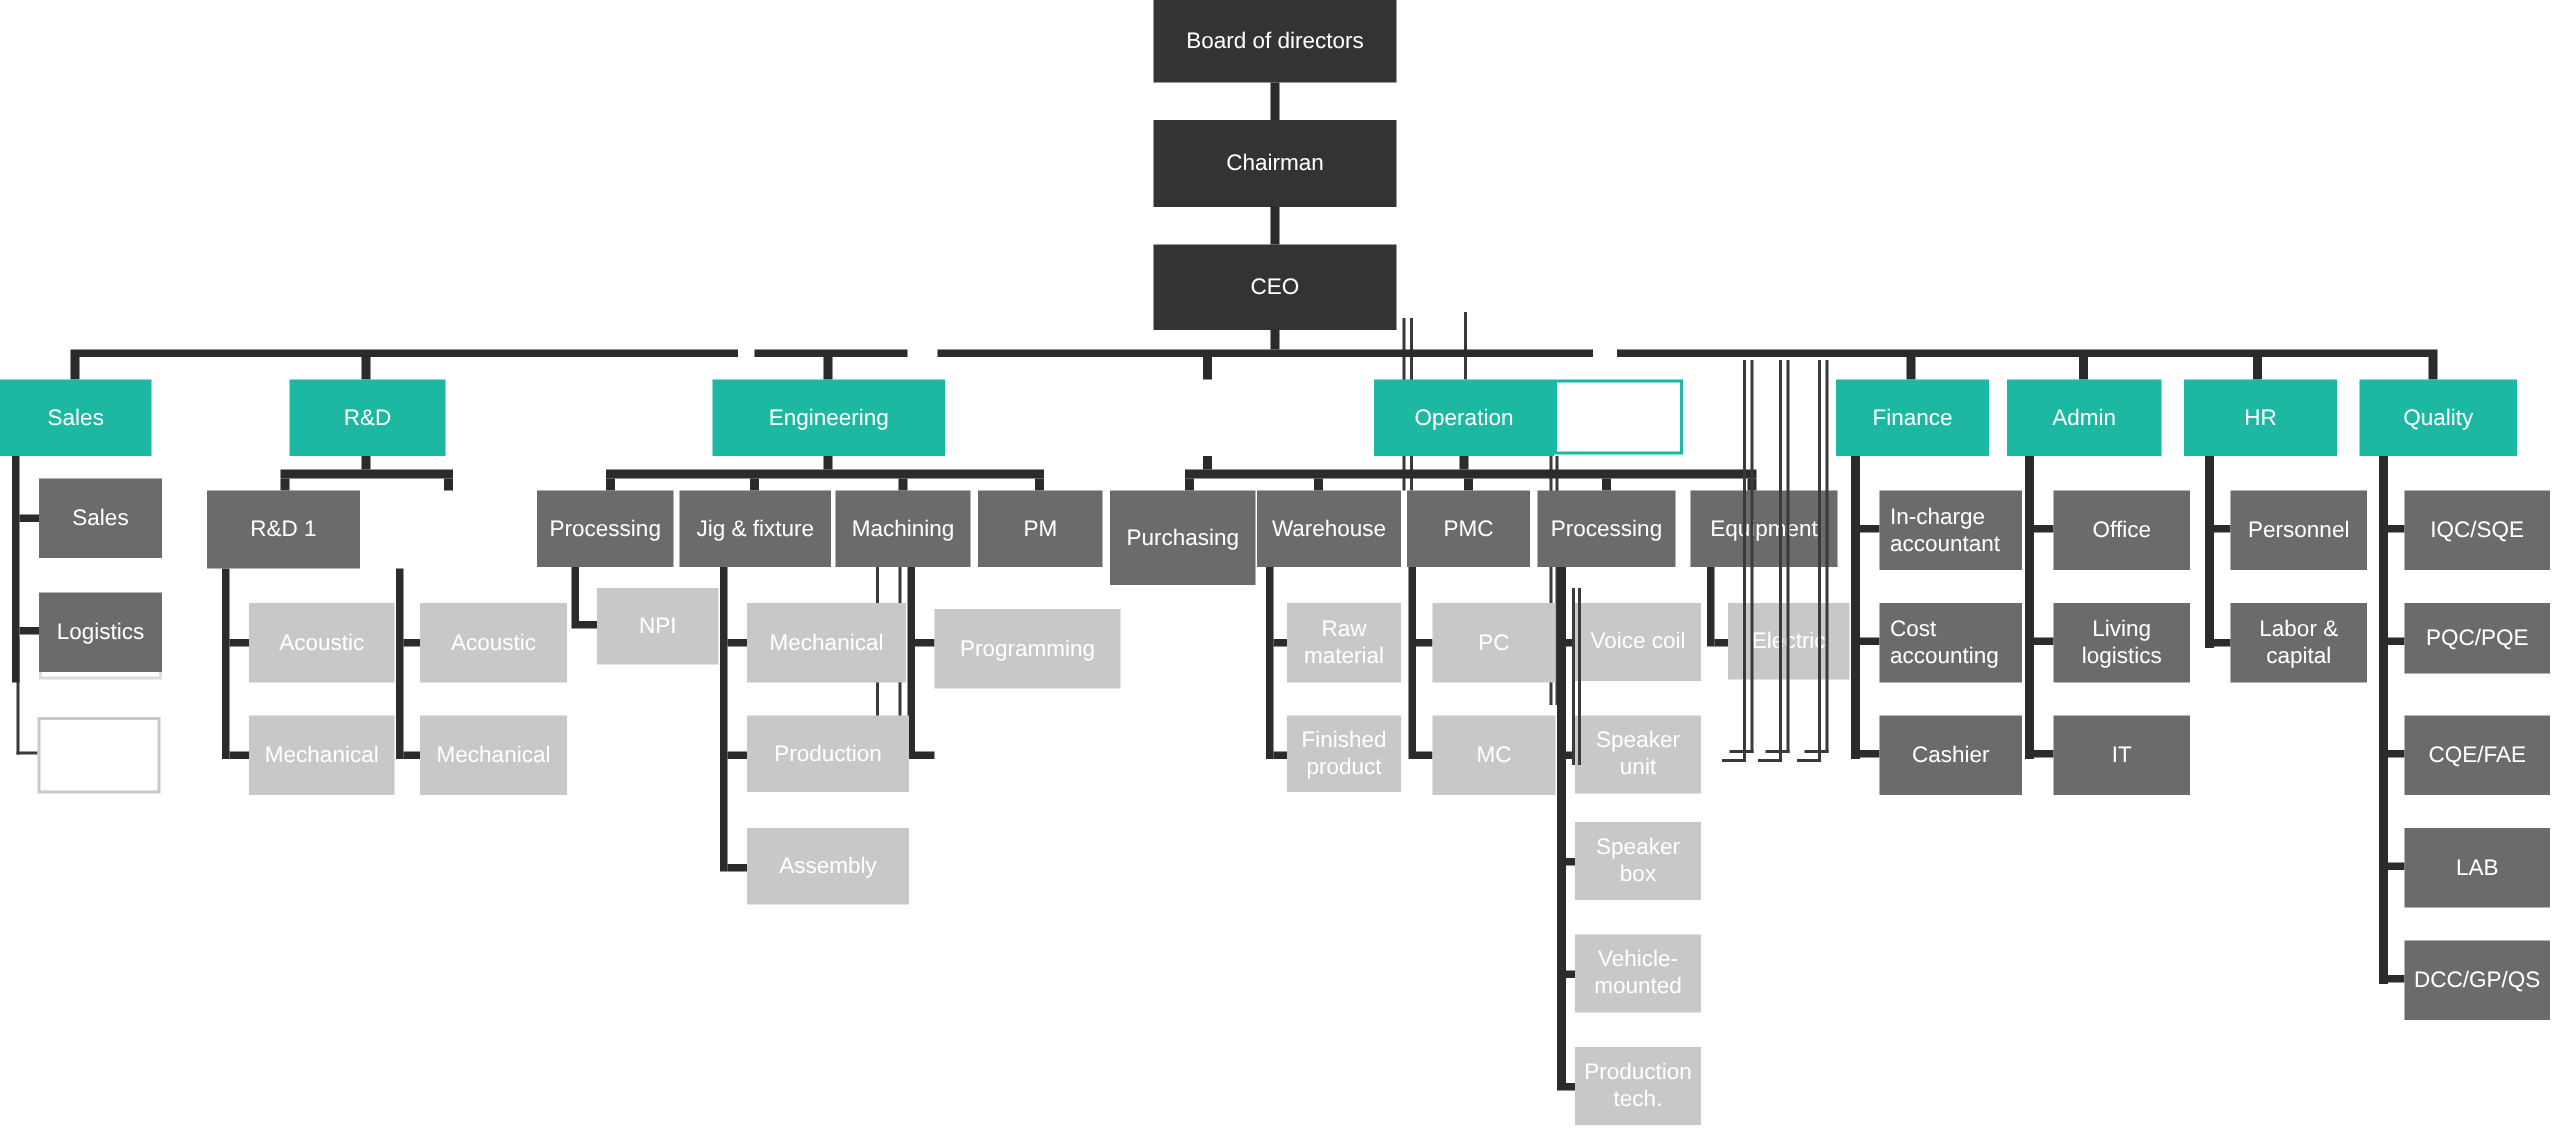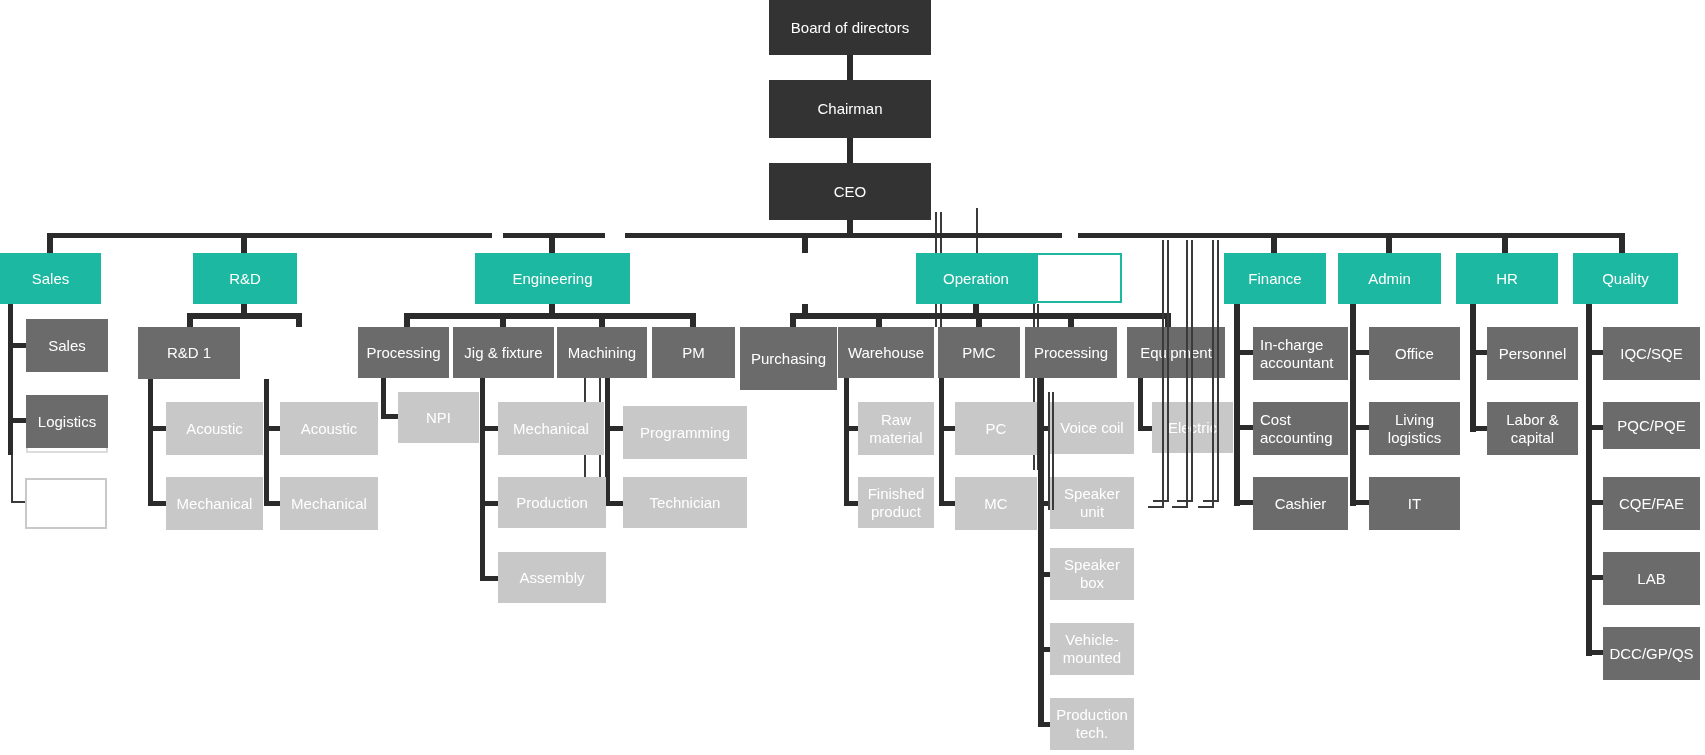--- a/index.html
+++ b/index.html
@@ -108,21 +108,20 @@
   <div class="line" style="left:485px;top:576px;width:13px;height:5px"></div>
   <div class="node light" style="left:498px;top:402px;width:106px;height:53px">Mechanical</div>
   <div class="node light" style="left:498px;top:477px;width:108px;height:51px">Production</div>
   <div class="node light" style="left:498px;top:552px;width:108px;height:51px">Assembly</div>
   <div class="thin" style="left:584px;top:330px;width:2px;height:175px"></div>
   <div class="thin" style="left:599px;top:330px;width:2px;height:175px"></div>
   <div class="line" style="left:605px;top:378px;width:5px;height:128px"></div>
   <div class="line" style="left:610px;top:426px;width:13px;height:5px"></div>
   <div class="line" style="left:610px;top:501px;width:13px;height:5px"></div>
   <div class="node light" style="left:623px;top:406px;width:124px;height:53px">Programming</div>
-  <div class="node light" style="left:623px;top:477px;width:124px;height:51px">Technician</div>
 
   <div class="line" style="left:802px;top:304px;width:6px;height:9px"></div>
   <div class="line" style="left:973px;top:304px;width:6px;height:9px"></div>
   <div class="line" style="left:790px;top:313px;width:381px;height:6px"></div>
   <div class="line" style="left:790px;top:319px;width:6px;height:8px"></div>
   <div class="line" style="left:876px;top:319px;width:6px;height:8px"></div>
   <div class="line" style="left:976px;top:319px;width:6px;height:8px"></div>
   <div class="line" style="left:1068px;top:319px;width:6px;height:8px"></div>
   <div class="line" style="left:1165px;top:319px;width:6px;height:8px"></div>
   <div class="node gray" style="left:740px;top:327px;width:97px;height:63px">Purchasing</div>

